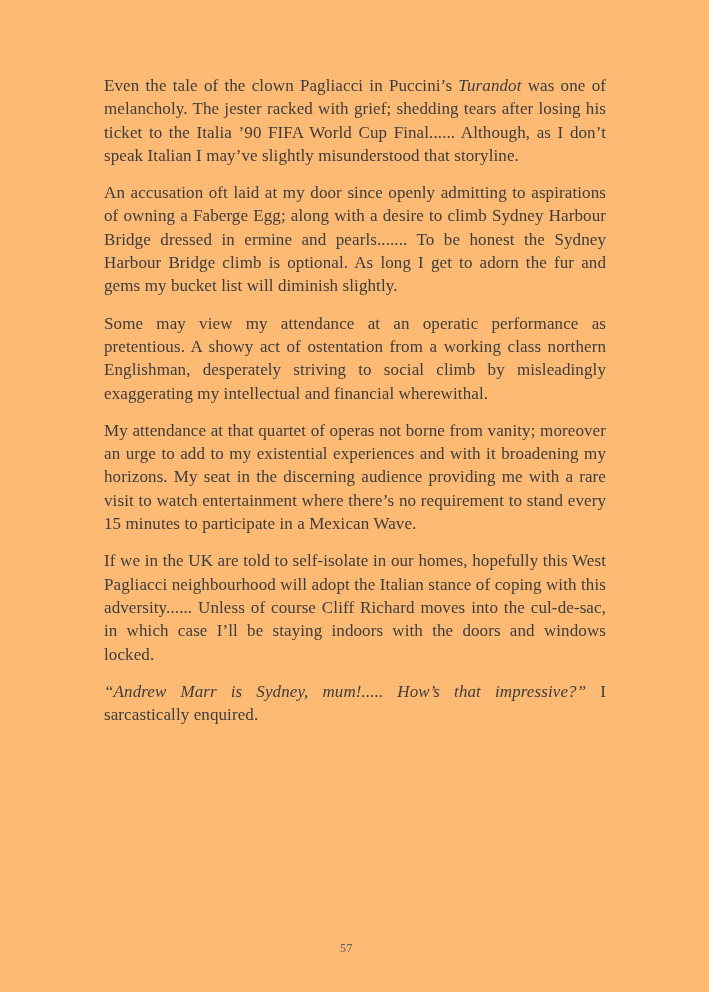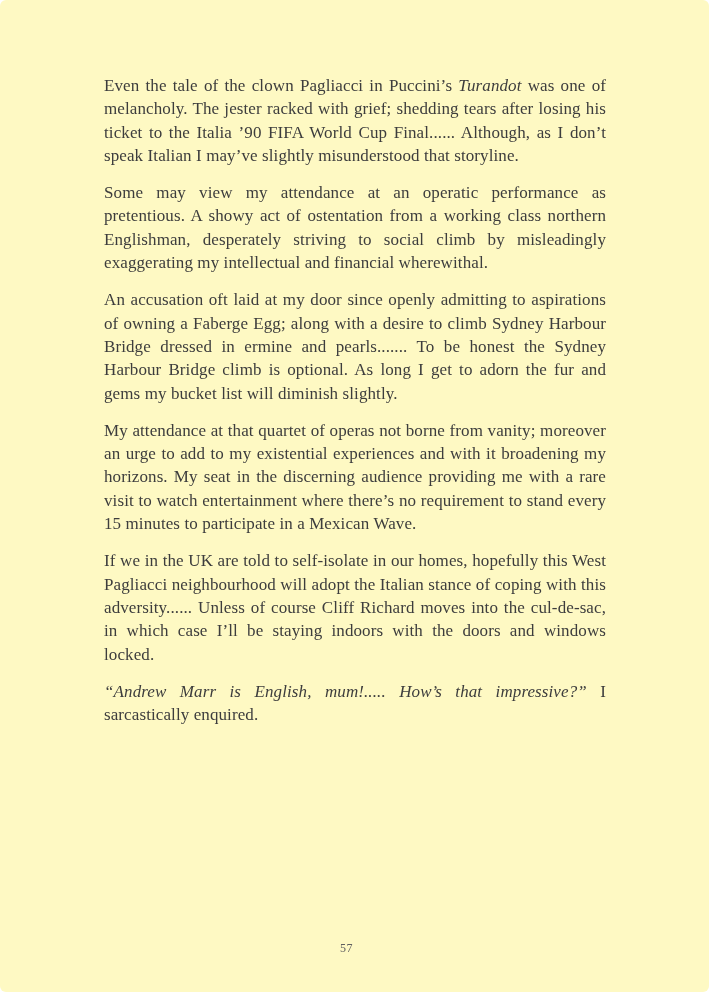--- a/index.html
+++ b/index.html
@@ -6,23 +6,22 @@
   html, body { background: #ffffff; }
   body {
     width: 709px;
     height: 992px;
     position: relative;
     font-family: "Liberation Serif", "DejaVu Serif", serif;
   }
   .page {
     position: absolute;
     inset: 0;
-    background: #fef9c3;
+    background: #fdba74;
     overflow: hidden;
-    border-radius: 6px;
   }
   .content {
     position: absolute;
     left: 104px;
     top: 74px;
     width: 502px;
     color: #3d3d3d;
     font-size: 17px;
     line-height: 23.3px;
     text-align: justify;
@@ -43,27 +42,27 @@
   }
 </style>
 </head>
 <body>
 
 <div class="page">
   <div class="content">
 
     <p class="para"><span>Even the tale of the clown Pagliacci in Puccini’s </span><em>Turandot</em><span> was one of melancholy. The jester racked with grief; shedding tears after losing his ticket to the Italia ’90 FIFA World Cup Final...... Although, as I don’t speak Italian I may’ve slightly misunderstood that storyline.</span></p>
 
+    <p class="para"><span>An accusation oft laid at my door since openly admitting to aspirations of owning a Faberge Egg; along with a desire to climb Sydney Harbour Bridge dressed in ermine and pearls....... To be honest the Sydney Harbour Bridge climb is optional. As long I get to adorn the fur and gems my bucket list will diminish slightly.</span></p>
+
     <p class="para"><span>Some may view my attendance at an operatic performance as pretentious. A showy act of ostentation from a working class northern Englishman, desperately striving to social climb by misleadingly exaggerating my intellectual and financial wherewithal.</span></p>
-
-    <p class="para"><span>An accusation oft laid at my door since openly admitting to aspirations of owning a Faberge Egg; along with a desire to climb Sydney Harbour Bridge dressed in ermine and pearls....... To be honest the Sydney Harbour Bridge climb is optional. As long I get to adorn the fur and gems my bucket list will diminish slightly.</span></p>
 
     <p class="para"><span>My attendance at that quartet of operas not borne from vanity; moreover an urge to add to my existential experiences and with it broadening my horizons. My seat in the discerning audience providing me with a rare visit to watch entertainment where there’s no requirement to stand every 15 minutes to participate in a Mexican Wave.</span></p>
 
     <p class="para"><span>If we in the UK are told to self-isolate in our homes, hopefully this West Pagliacci neighbourhood will adopt the Italian stance of coping with this adversity...... Unless of course Cliff Richard moves into the cul-de-sac, in which case I’ll be staying indoors with the doors and windows locked.</span></p>
 
 
-    <p class="para"><em>“Andrew Marr is English, mum!..... How’s that impressive?”</em><span> I sarcastically enquired.</span></p>
+    <p class="para"><em>“Andrew Marr is Sydney, mum!..... How’s that impressive?”</em><span> I sarcastically enquired.</span></p>
 
   </div>
 
   <div class="page-number">57</div>
 </div>
 
 </body></html>

